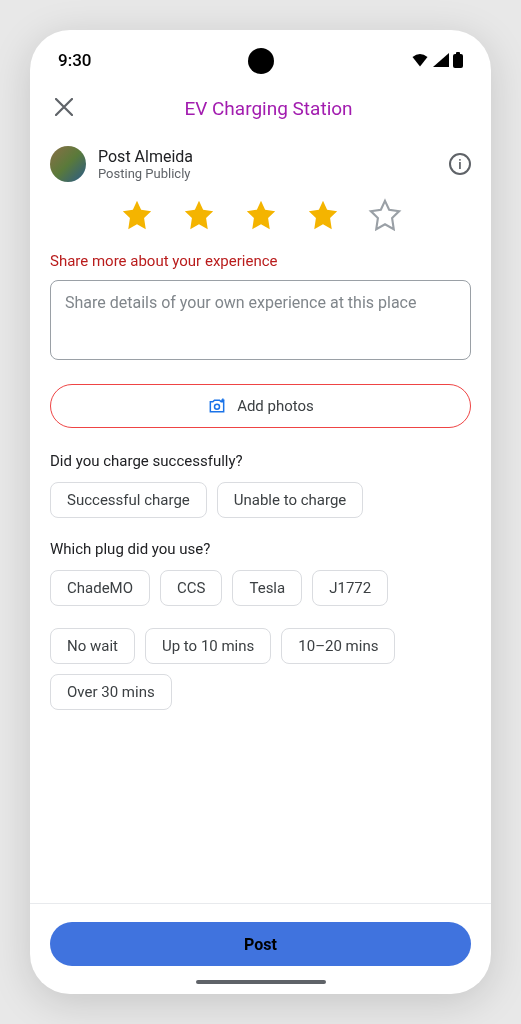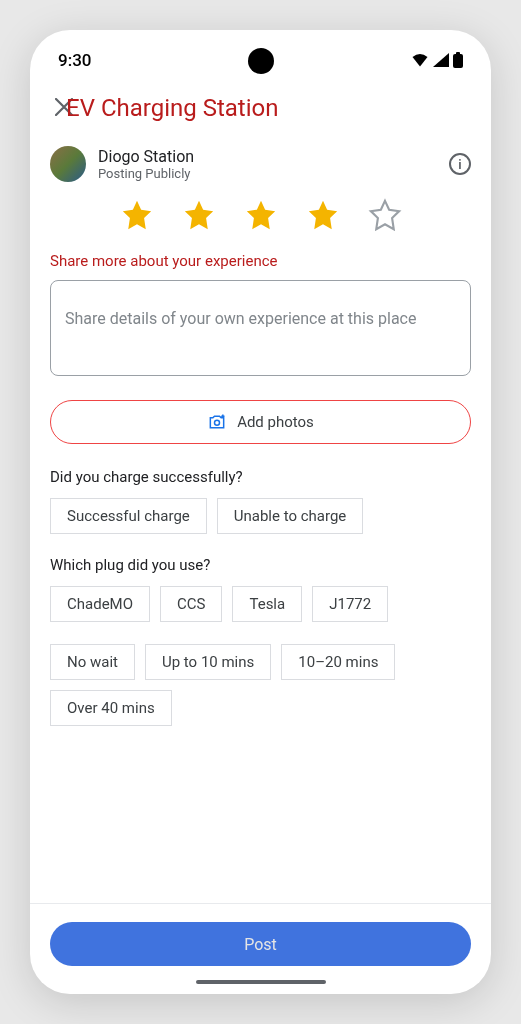--- a/index.html
+++ b/index.html
@@ -4,43 +4,43 @@
   <style>
     * { margin: 0; padding: 0; box-sizing: border-box; font-family: -apple-system, BlinkMacSystemFont, 'Segoe UI', Roboto, sans-serif; }
     body { background: #e8e8e8; display: flex; justify-content: center; align-items: center; min-height: 1024px; padding: 30px 0; }
     .phone { width: 461px; height: 964px; background: #fff; border-radius: 40px; overflow: hidden; box-shadow: 0 8px 40px rgba(0,0,0,0.15); display: flex; flex-direction: column; position: relative; }
     .status-bar { display: flex; justify-content: space-between; align-items: center; padding: 18px 28px 8px; height: 50px; }
     .status-time { font-size: 17px; font-weight: 500; color: #000; }
     .camera-cutout { position: absolute; top: 18px; left: 50%; transform: translateX(-50%); width: 26px; height: 26px; background: #000; border-radius: 50%; }
     .status-icons { display: flex; gap: 4px; align-items: center; }
     .header { display: flex; align-items: center; padding: 14px 20px; gap: 16px; }
     .close-btn { font-size: 24px; color: #5f6368; cursor: pointer; width: 28px; text-align: center; }
-    .header-title { flex: 1; text-align: left; font-size: 24px; font-weight: 400; color: #b91c1c; margin-left: -28px; }
+    .header-title { flex: 1; text-align: center; font-size: 19px; font-weight: 400; color: #a21caf; margin-left: -28px; }
     .user-row { display: flex; align-items: center; padding: 10px 20px 6px; gap: 12px; }
     .avatar { width: 36px; height: 36px; border-radius: 50%; background: linear-gradient(135deg, #8b6f47 0%, #5a7a3a 50%, #2a5a8a 100%); flex-shrink: 0; }
     .user-info { flex: 1; }
     .user-name { font-size: 16px; color: #202124; font-weight: 400; }
     .user-posting { font-size: 13px; color: #5f6368; }
     .info-icon { width: 22px; height: 22px; border: 2px solid #5f6368; border-radius: 50%; display: flex; align-items: center; justify-content: center; color: #5f6368; font-size: 13px; font-weight: 600; }
     .star-row { display: flex; gap: 28px; justify-content: center; padding: 10px 20px 20px; }
     .star { width: 34px; height: 34px; cursor: pointer; }
     .section-label { font-size: 15px; color: #b91c1c; padding: 0 20px 10px; }
     .textarea-wrap { padding: 0 20px 20px; }
-    .textarea { width: 100%; min-height: 80px; border: 1px solid #9aa0a6; border-radius: 8px; padding: 28px 14px; font-size: 16px; resize: none; color: #202124; font-family: inherit; }
+    .textarea { width: 100%; min-height: 80px; border: 1px solid #9aa0a6; border-radius: 8px; padding: 12px 14px; font-size: 16px; resize: none; color: #202124; font-family: inherit; }
     .textarea::placeholder { color: #80868b; }
     .add-photos-wrap { padding: 0 20px 24px; }
     .add-photos { width: 100%; height: 44px; border: 1px solid #ef4444; border-radius: 22px; background: #fff; display: flex; align-items: center; justify-content: center; gap: 10px; cursor: pointer; font-size: 15px; color: #3c4043; }
     .camera-icon { width: 20px; height: 20px; }
     .question-block { padding: 0 20px 22px; }
     .question { font-size: 15px; color: #202124; margin-bottom: 12px; }
     .chips { display: flex; flex-wrap: wrap; gap: 10px; }
-    .chip { padding: 8px 16px; border: 1px solid #dadce0; border-radius: 0; background: #fff; font-size: 15px; color: #3c4043; cursor: pointer; white-space: nowrap; }
+    .chip { padding: 8px 16px; border: 1px solid #dadce0; border-radius: 8px; background: #fff; font-size: 15px; color: #3c4043; cursor: pointer; white-space: nowrap; }
     .content { flex: 1; overflow-y: auto; }
     .footer { border-top: 1px solid #e8eaed; padding: 18px 20px 0; }
-    .post-btn { width: 100%; height: 44px; background: #4073de; color: #e5e5e5; border: none; border-radius: 22px; font-size: 16px; font-weight: 400; cursor: pointer; }
+    .post-btn { width: 100%; height: 44px; background: #4073de; color: #000000; border: none; border-radius: 22px; font-size: 16px; font-weight: 700; cursor: pointer; }
     .home-indicator { width: 130px; height: 4px; background: #5f6368; border-radius: 2px; margin: 14px auto 10px; }
   </style>
 </head>
 <body>
 
 <div class="phone">
   <div class="camera-cutout"></div>
   <div class="status-bar">
     <div class="status-time">9:30</div>
     <div class="status-icons">
@@ -63,21 +63,21 @@
           <path d="M1 1 L17 17 M17 1 L1 17" stroke="#5f6368" stroke-width="2.2" stroke-linecap="round"></path>
         </svg>
     </div>
     <div class="header-title">EV Charging Station</div>
   </div>
 
   <div class="content">
     <div class="user-row">
       <div class="avatar"></div>
       <div class="user-info">
-        <div class="user-name">Diogo Station</div>
+        <div class="user-name">Post Almeida</div>
         <div class="user-posting">Posting Publicly</div>
       </div>
       <div class="info-icon">i</div>
     </div>
 
     <div class="star-row">
       <svg class="star" viewBox="0 0 24 24">
           <path d="M12 2l2.92 6.26L22 9.27l-5 4.87L18.18 22 12 18.56 5.82 22 7 14.14 2 9.27l7.08-1.01z" fill="#f4b400"></path>
         </svg>
       <svg class="star" viewBox="0 0 24 24">
@@ -126,21 +126,21 @@
         <button class="chip">Tesla</button>
         <button class="chip">J1772</button>
       </div>
     </div>
 
     <div class="question-block">
       <div class="chips">
         <button class="chip">No wait</button>
         <button class="chip">Up to 10 mins</button>
         <button class="chip">10–20 mins</button>
-        <button class="chip">Over 40 mins</button>
+        <button class="chip">Over 30 mins</button>
       </div>
     </div>
   </div>
 
   <div class="footer">
     <button class="post-btn">Post</button>
     <div class="home-indicator"></div>
   </div>
 </div>
 

